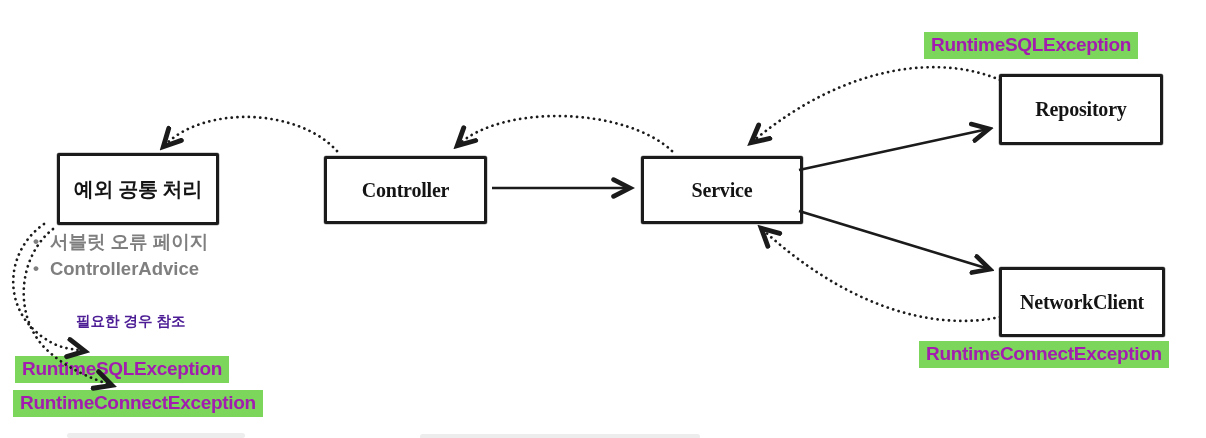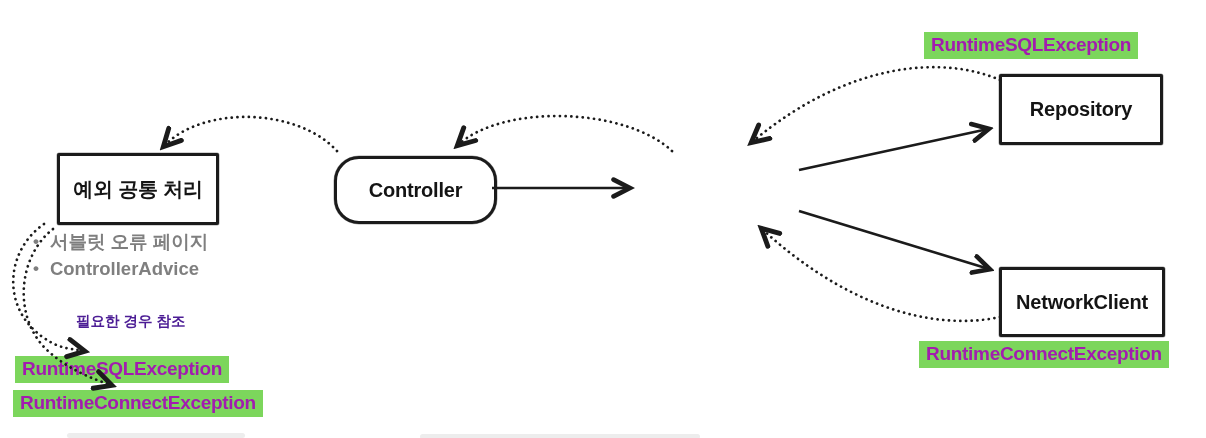--- a/index.html
+++ b/index.html
@@ -12,20 +12,21 @@
     position:relative;width:1206px;height:438px;background:#ffffff;
     overflow:hidden;font-family:"Liberation Sans","DejaVu Sans",sans-serif;
   }
   .overlay{position:absolute;left:0;top:0;width:1206px;height:438px;z-index:6;pointer-events:none;}
   .node{
     position:absolute;z-index:3;background:#fff;
     border:3px solid var(--stroke-dark,#1b1b1b);border-radius:2px;
     display:flex;align-items:center;justify-content:center;
     font-weight:700;font-size:20px;color:#141414;letter-spacing:-0.2px;
     box-shadow:0 0 0 0.5px rgba(0,0,0,0.35);
+    font-family:Liberation Serif, serif;
   }
   .greenlabel{
     position:absolute;z-index:2;display:inline-block;
     background:var(--highlight-green,#7cd65c);color:#a21caf;
     font-weight:700;font-size:19px;line-height:22px;
     padding:2px 7px 3px 7px;letter-spacing:-0.3px;white-space:nowrap;
   }
   .bullets{position:absolute;left:33px;top:228px;z-index:2;}
   .bullet-item{
     display:flex;align-items:center;gap:11px;
@@ -64,24 +65,27 @@
     <path d="M 672 151 C 625 107 502 104 458 145" fill="none" stroke="#1b1b1b" stroke-width="2.7" stroke-linecap="round" stroke-dasharray="0.1 5.6" marker-end="url(#ah)"></path>
     <path d="M 337 151 C 298 108 203 105 164 146" fill="none" stroke="#1b1b1b" stroke-width="2.7" stroke-linecap="round" stroke-dasharray="0.1 5.6" marker-end="url(#ah)"></path>
     <path d="M 44 224 C 6 250 0 308 44 338 C 60 349 68 348 84 351" fill="none" stroke="#1b1b1b" stroke-width="2.7" stroke-linecap="round" stroke-dasharray="0.1 5.6" marker-end="url(#ah)"></path>
     <path d="M 53 229 C 18 256 12 318 48 351 C 68 369 90 378 111 385" fill="none" stroke="#1b1b1b" stroke-width="2.7" stroke-linecap="round" stroke-dasharray="0.1 5.6" marker-end="url(#ah)"></path>
   </svg>
 
   <div class="node" style="left:50px;top:153px;width:156px;height:66px;margin-left:7px;">
     <span>예외 공통 처리</span>
   </div>
 
-  <div class="node" style="left:334px;top:156px;width:157px;height:62px;border-radius:25px;">
+  <div class="node" style="left:324px;top:156px;width:157px;height:62px;">
     <span>Controller</span>
   </div>
 
+  <div class="node" style="left:641px;top:156px;width:156px;height:62px;">
+    <span>Service</span>
+  </div>
 
   <div class="node" style="left:999px;top:74px;width:158px;height:65px;">
     <span>Repository</span>
   </div>
 
   <div class="node" style="left:999px;top:267px;width:160px;height:64px;">
     <span>NetworkClient</span>
   </div>
 
   <div class="bullets">

